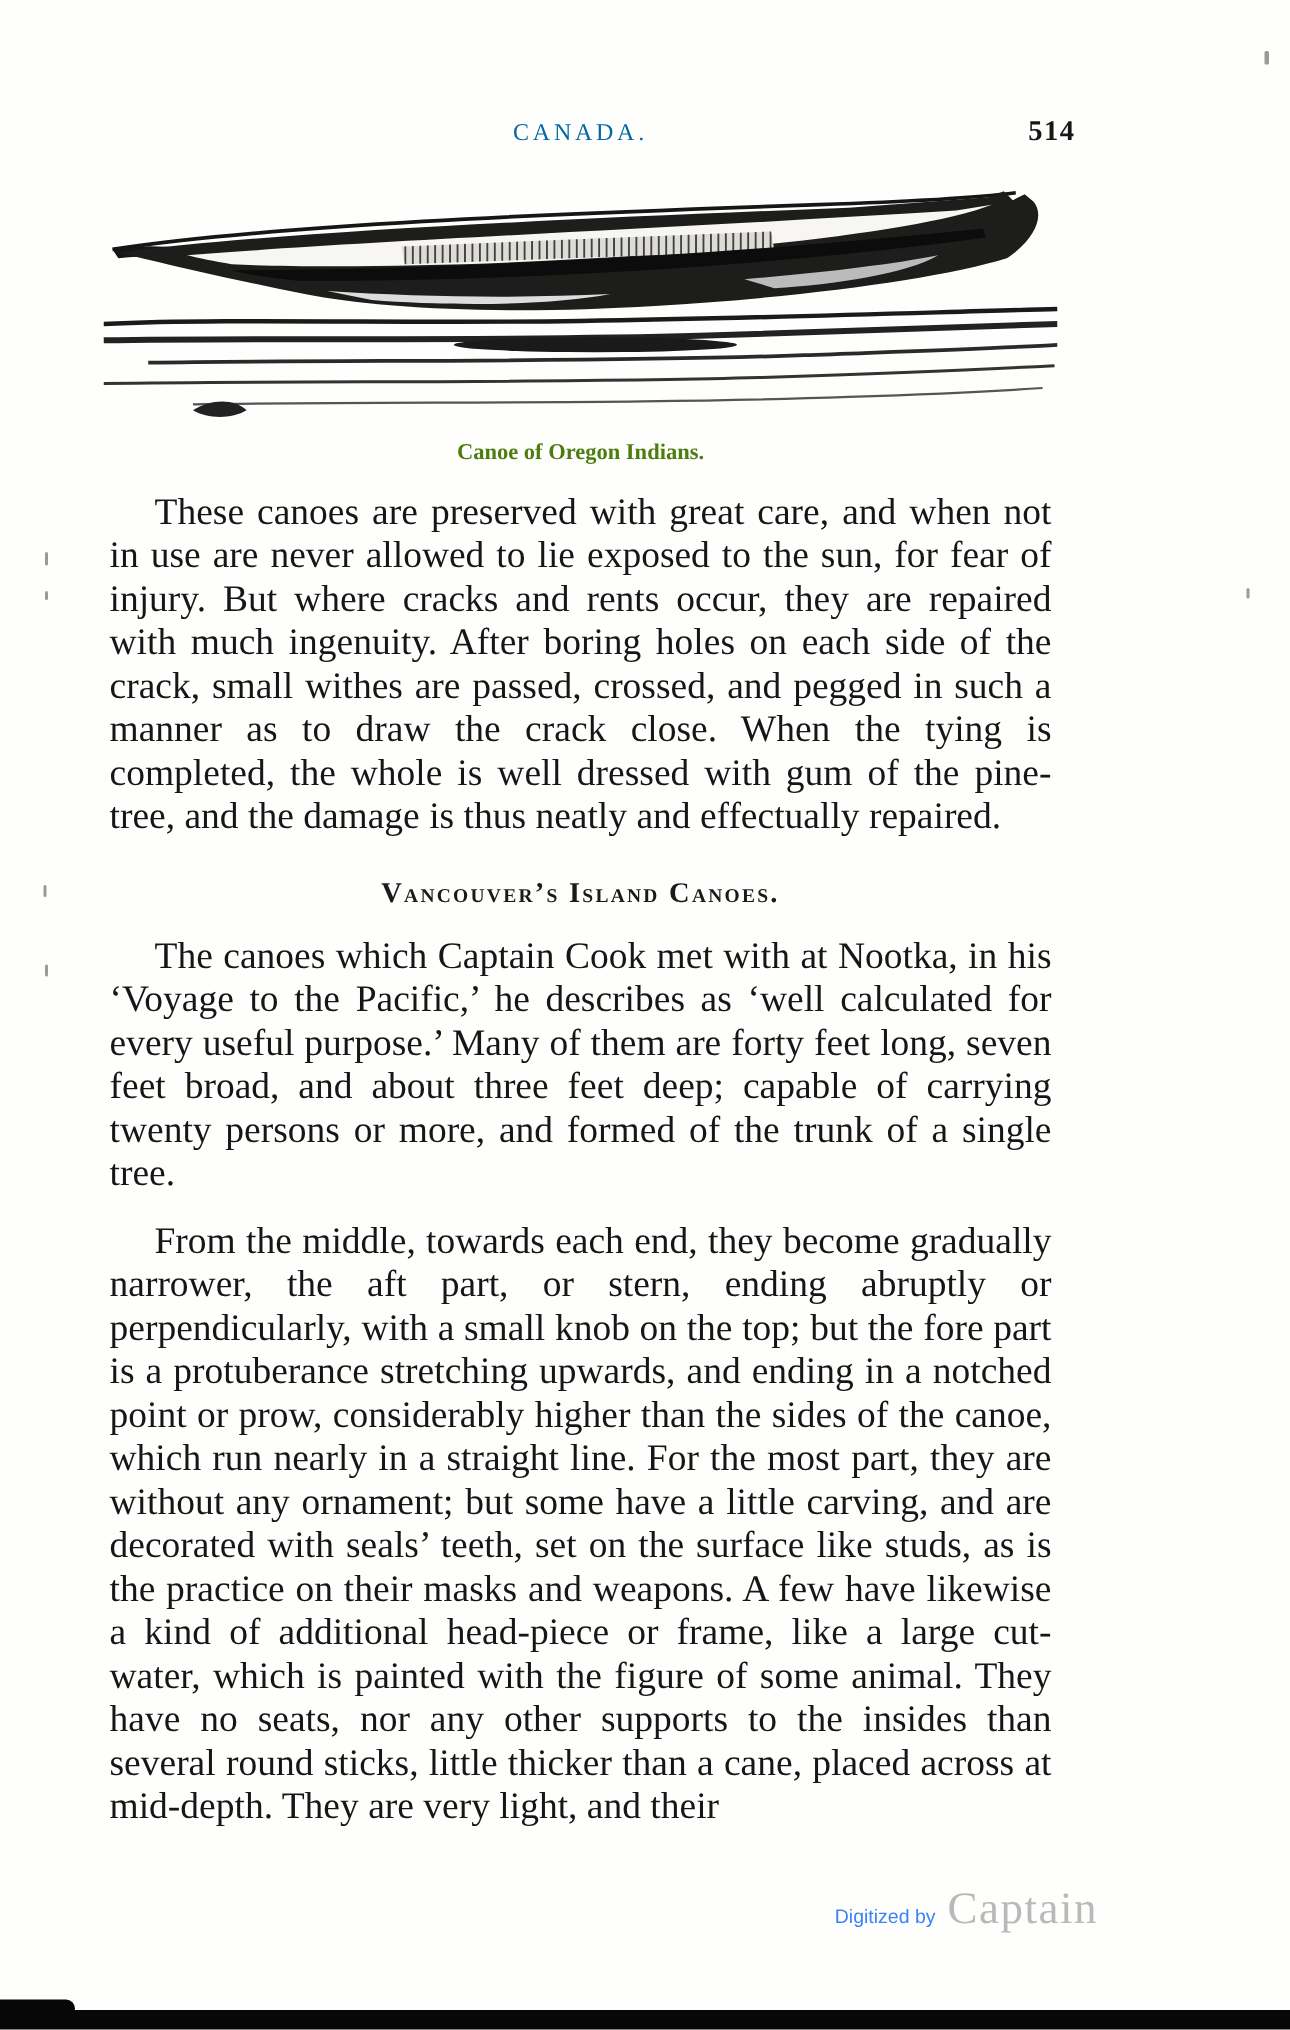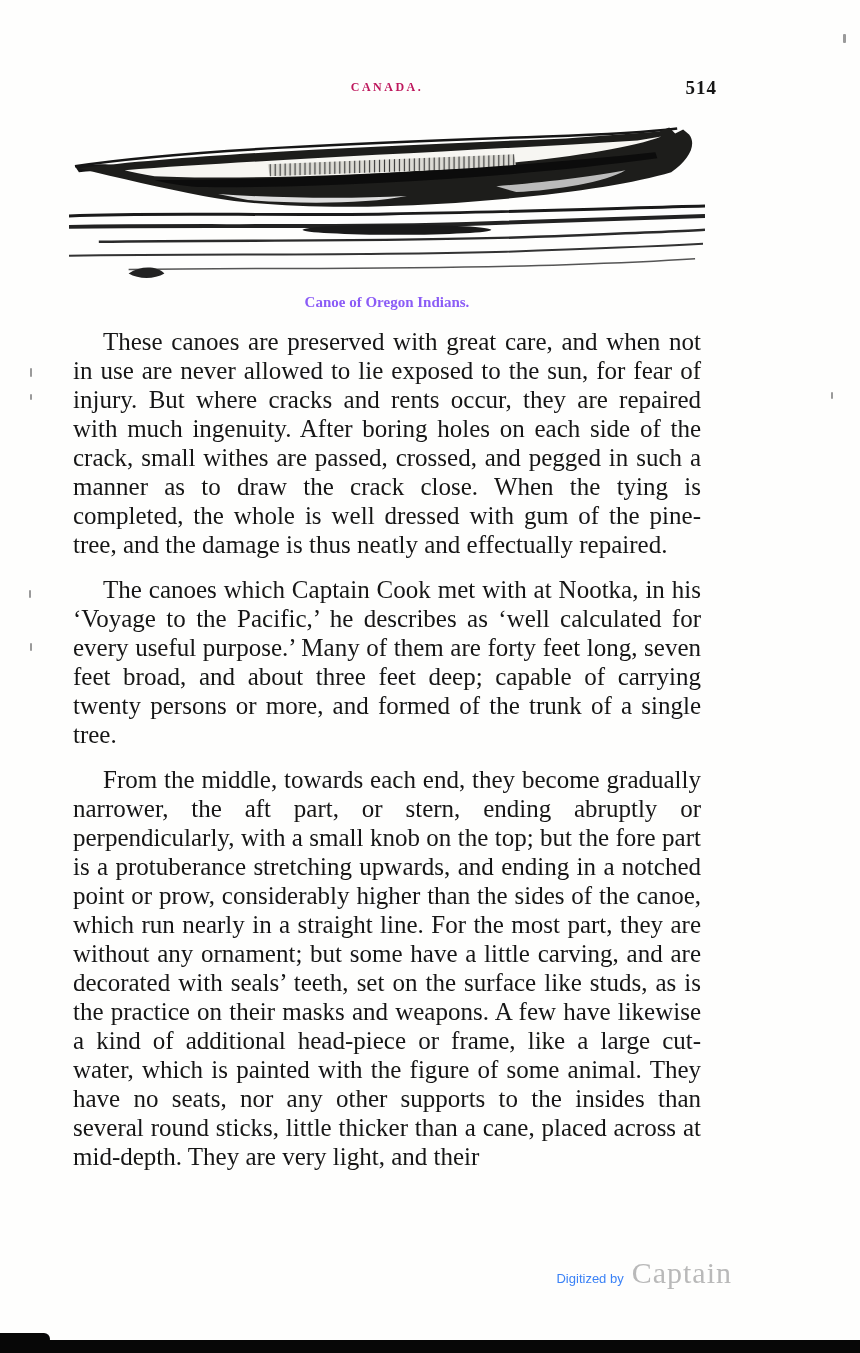--- a/index.html
+++ b/index.html
@@ -6,26 +6,26 @@
   body{
     width:860px;height:1353px;position:relative;overflow:hidden;
     background:#fefefd;
     font-family:"Liberation Serif", serif;
     color:#161616;
   }
   .content{position:absolute;left:57px;top:0;width:660px;}
   .header{position:relative;margin-top:80px;height:28px;}
   .running-title{
     position:absolute;left:50%;transform:translateX(-50%);
-    font-size:12px;font-weight:bold;letter-spacing:2.5px;color:#be185d;
+    font-size:16px;font-weight:normal;letter-spacing:2.5px;color:#0369a1;
   }
   .page-number{position:absolute;right:0;top:-3px;font-size:19px;font-weight:bold;letter-spacing:1px;}
   figure{margin:16px 0 0;text-align:center;}
   svg.canoe{display:block;margin:0 auto;width:636px;height:165px;}
-  figcaption{margin-top:5px;font-size:15px;font-weight:bold;color:#8b5cf6;}
+  figcaption{margin-top:5px;font-size:15px;font-weight:bold;color:#4d7c0f;}
   p.body-par{margin:16px;font-size:25px;line-height:29px;text-align:justify;text-indent:30px;}
   .p-first{margin-top:18px;}
   h2.section-heading{
     margin:26px 0 14px;text-align:center;
     font-size:19px;font-weight:600;font-variant:small-caps;letter-spacing:1.5px;color:#1a1a1a;
   }
   .watermark{position:absolute;top:1256px;right:128px;display:flex;align-items:baseline;gap:8px;}
   .wm-prefix{font-family:"Liberation Sans", sans-serif;font-size:13px;color:#3b82f6;}
   .wm-brand{font-family:"Liberation Serif", serif;font-size:30px;color:#b9b9b9;letter-spacing:1px;}
   .bottom-bar{position:absolute;left:0;bottom:0;width:860px;height:13px;background:#070707;}
@@ -78,20 +78,21 @@
       <path d="M30,118 C160,116 330,118 470,113 C550,110 610,108 640,106" fill="none" stroke="#2a2a2a" stroke-width="2.5"></path>
       <path d="M0,132 C140,130 300,132 440,128 C530,125 600,122 638,120" fill="none" stroke="#333333" stroke-width="2"></path>
       <path d="M60,146 C200,144 360,146 500,141 C560,139 600,137 630,135" fill="none" stroke="#555555" stroke-width="1.5"></path>
       <path d="M60,150 C72,142 88,142 96,150 C86,156 70,156 60,150 Z" fill="#222222"></path>
     </svg>
     <figcaption>Canoe of Oregon Indians.</figcaption>
   </figure>
 
   <p class="body-par p-first">These canoes are preserved with great care, and when not in use are never allowed to lie exposed to the sun, for fear of injury. But where cracks and rents occur, they are repaired with much ingenuity. After boring holes on each side of the crack, small withes are passed, crossed, and pegged in such a manner as to draw the crack close. When the tying is completed, the whole is well dressed with gum of the pine-tree, and the damage is thus neatly and effectually repaired.</p>
 
+  <h2 class="section-heading">Vancouver’s Island Canoes.</h2>
 
   <p class="body-par">The canoes which Captain Cook met with at Nootka, in his ‘Voyage to the Pacific,’ he describes as ‘well calculated for every useful purpose.’ Many of them are forty feet long, seven feet broad, and about three feet deep; capable of carrying twenty persons or more, and formed of the trunk of a single tree.</p>
 
   <p class="body-par">From the middle, towards each end, they become gradually narrower, the aft part, or stern, ending abruptly or perpendicularly, with a small knob on the top; but the fore part is a protuberance stretching upwards, and ending in a notched point or prow, considerably higher than the sides of the canoe, which run nearly in a straight line. For the most part, they are without any ornament; but some have a little carving, and are decorated with seals’ teeth, set on the surface like studs, as is the practice on their masks and weapons. A few have likewise a kind of additional head-piece or frame, like a large cut-water, which is painted with the figure of some animal. They have no seats, nor any other supports to the insides than several round sticks, little thicker than a cane, placed across at mid-depth. They are very light, and their</p>
 
 </div>
 
 <div class="watermark">
   <span class="wm-prefix">Digitized by</span>
   <span class="wm-brand">Captain</span>

